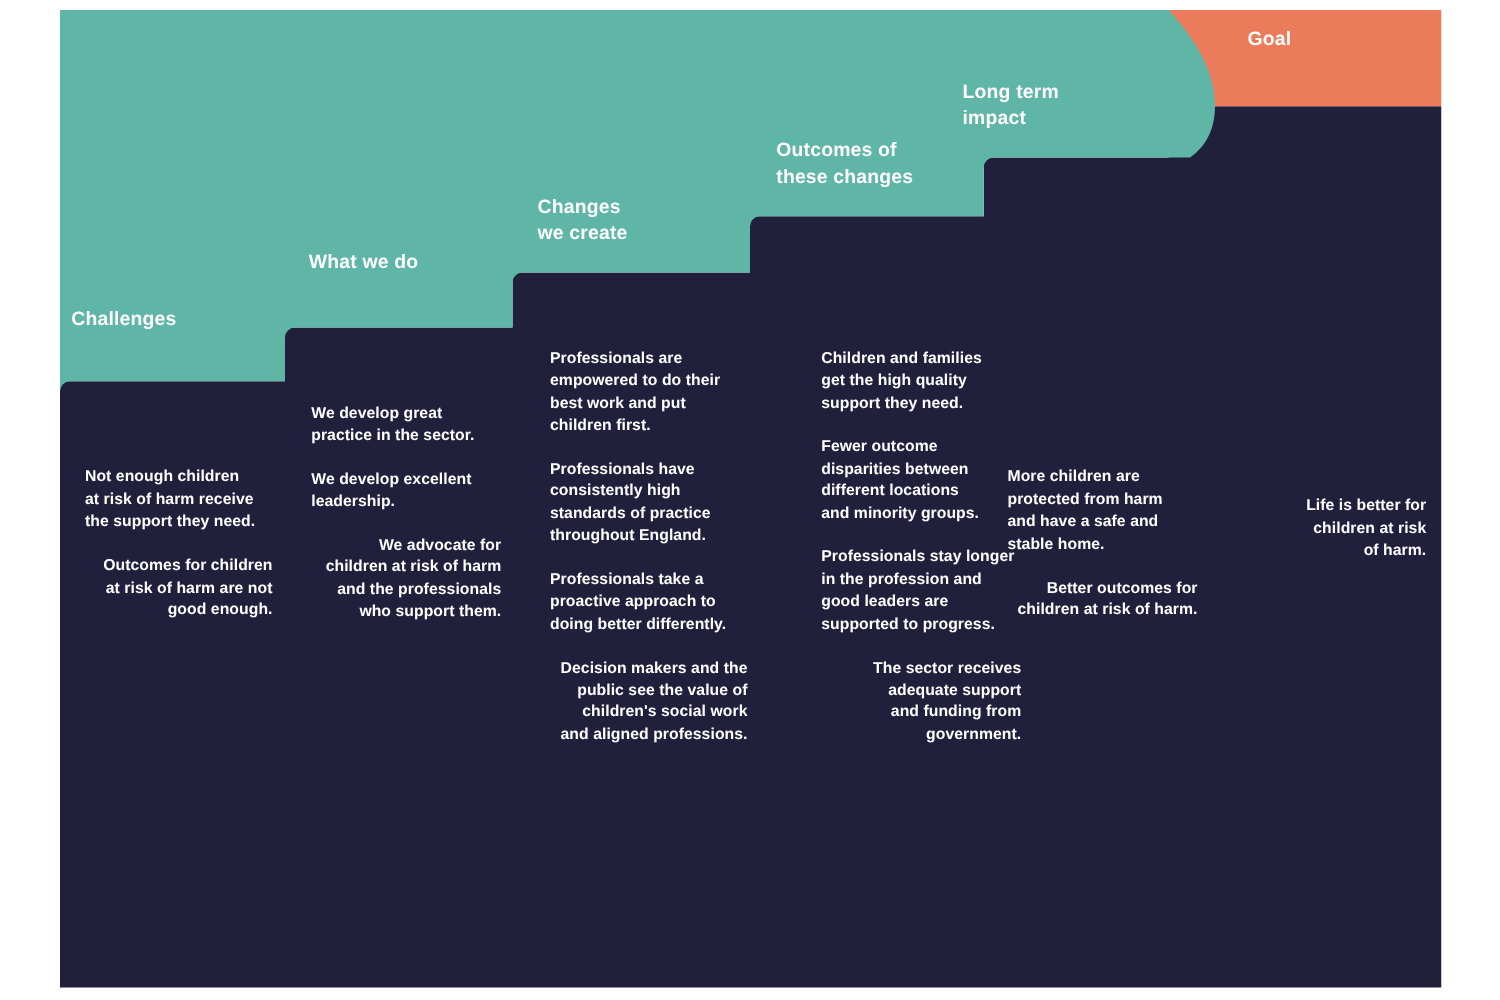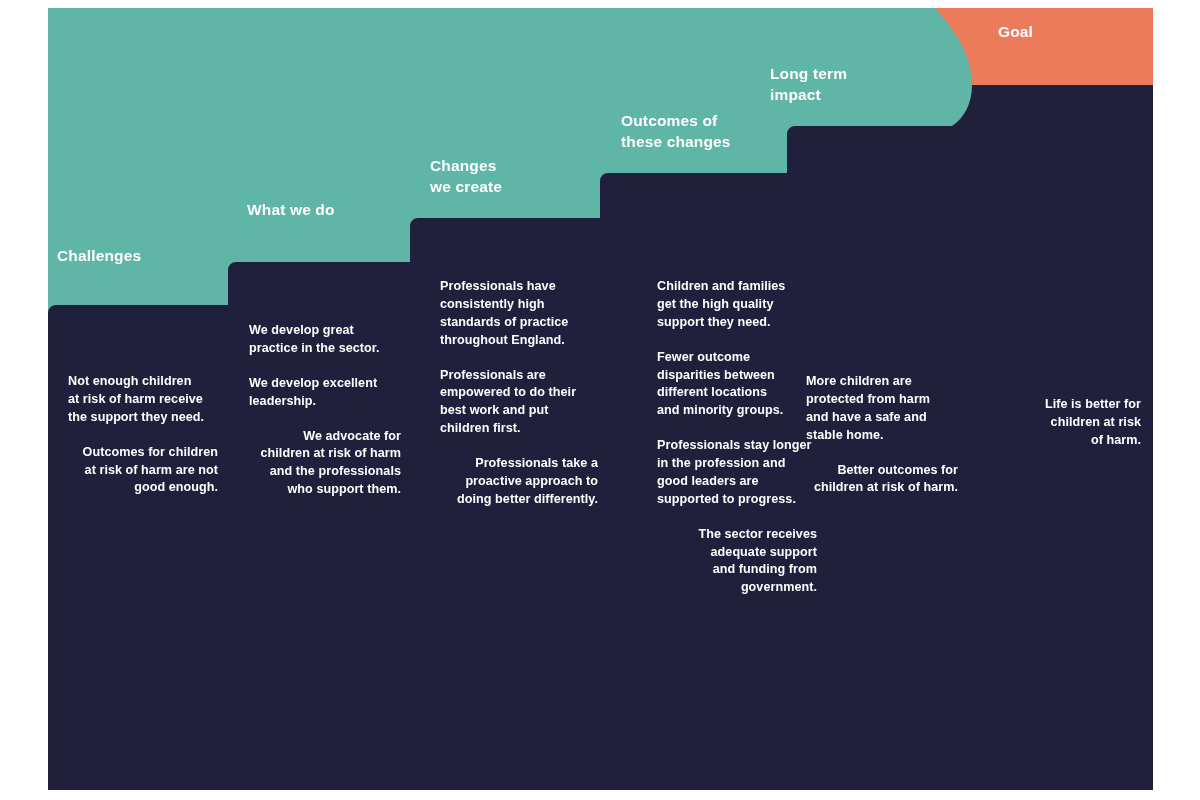--- a/index.html
+++ b/index.html
@@ -98,31 +98,35 @@
 practice in the sector.</p>
     <p>We develop excellent
 leadership.</p>
     <p>We advocate for
 children at risk of harm
 and the professionals
 who support them.</p>
   </div>
 
   <div class="col-body" style="left:440px;top:278px;width:158px;">
+    <p>Professionals are
+empowered to do their
+best work and put
+children first.</p>
     <p>Professionals have
 consistently high
 standards of practice
 throughout England.</p>
-    <p>Professionals are
-empowered to do their
-best work and put
-children first.</p>
     <p>Professionals take a
 proactive approach to
 doing better differently.</p>
+    <p>Decision makers and the
+public see the value of
+children's social work
+and aligned professions.</p>
   </div>
 
   <div class="col-body" style="left:624px;top:278px;width:160px;margin-left:33px;">
     <p>Children and families
 get the high quality
 support they need.</p>
     <p>Fewer outcome
 disparities between
 different locations
 and minority groups.</p>

